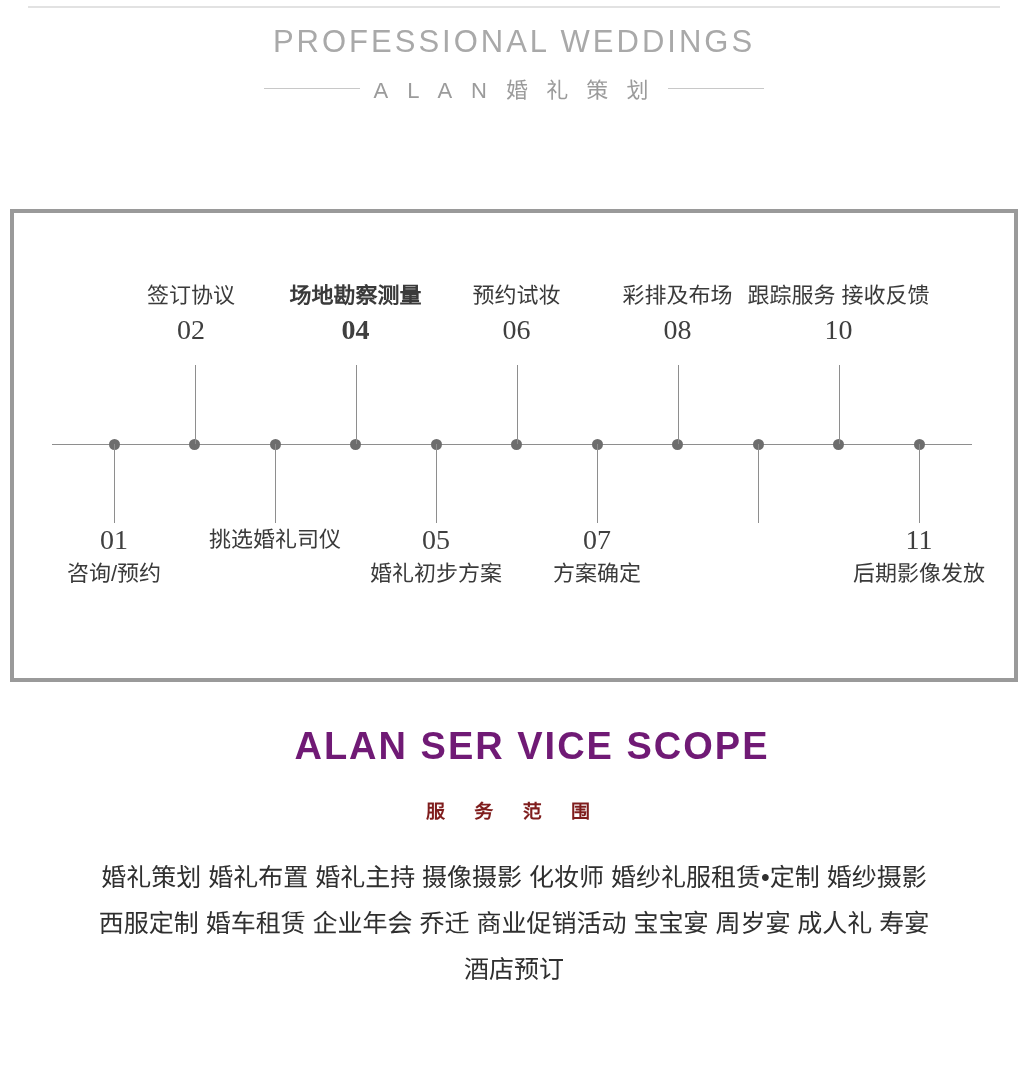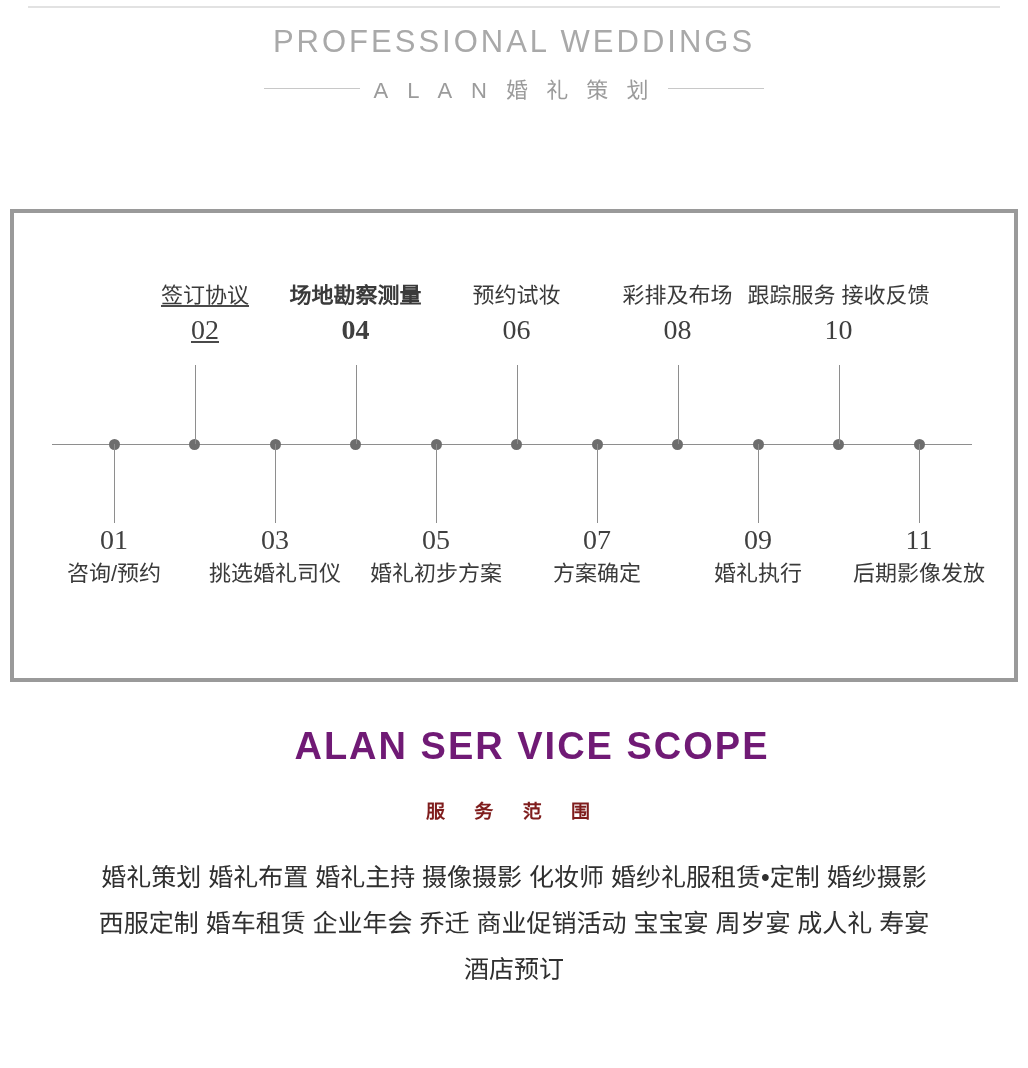--- a/index.html
+++ b/index.html
@@ -194,28 +194,27 @@
   <div class="timeline" id="timeline">
     <div class="axis"></div>
   <div class="node" style="left: 100px;"></div>
       <div class="stem down" style="left: 100px;"></div>
       <div class="label down" style="left: 100px;">
         <div class="num">01</div>
         <div class="txt">咨询/预约</div>
       </div>
       <div class="node" style="left: 180.5px;"></div>
       <div class="stem up" style="left: 180.5px;"></div>
-      <div class="label up" style="left: 191px; text-decoration: underline;">
+      <div class="label up" style="left: 177px;">
         <div class="txt">签订协议</div>
         <div class="num">02</div>
       </div>
       <div class="node" style="left: 261px;"></div>
       <div class="stem down" style="left: 261px;"></div>
       <div class="label down" style="left: 261px;">
-        <div class="num">03</div>
         <div class="txt">挑选婚礼司仪</div>
       </div>
       <div class="node" style="left: 341.5px;"></div>
       <div class="stem up" style="left: 341.5px;"></div>
       <div class="label up" style="left: 341.5px; font-weight: bold;">
         <div class="txt">场地勘察测量</div>
         <div class="num">04</div>
       </div>
       <div class="node" style="left: 422px;"></div>
       <div class="stem down" style="left: 422px;"></div>
@@ -236,24 +235,20 @@
         <div class="txt">方案确定</div>
       </div>
       <div class="node" style="left: 663.5px;"></div>
       <div class="stem up" style="left: 663.5px;"></div>
       <div class="label up" style="left: 663.5px;">
         <div class="txt">彩排及布场</div>
         <div class="num">08</div>
       </div>
       <div class="node" style="left: 744px;"></div>
       <div class="stem down" style="left: 744px;"></div>
-      <div class="label down" style="left: 744px;">
-        <div class="num">09</div>
-        <div class="txt">婚礼执行</div>
-      </div>
       <div class="node" style="left: 824.5px;"></div>
       <div class="stem up" style="left: 824.5px;"></div>
       <div class="label up" style="left: 824.5px;">
         <div class="txt">跟踪服务 接收反馈</div>
         <div class="num">10</div>
       </div>
       <div class="node" style="left: 905px;"></div>
       <div class="stem down" style="left: 905px;"></div>
       <div class="label down" style="left: 905px;">
         <div class="num">11</div>

